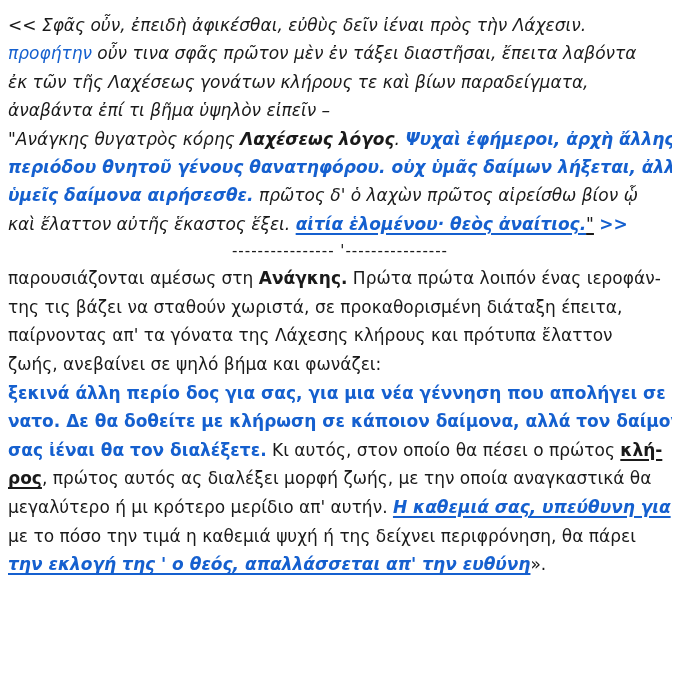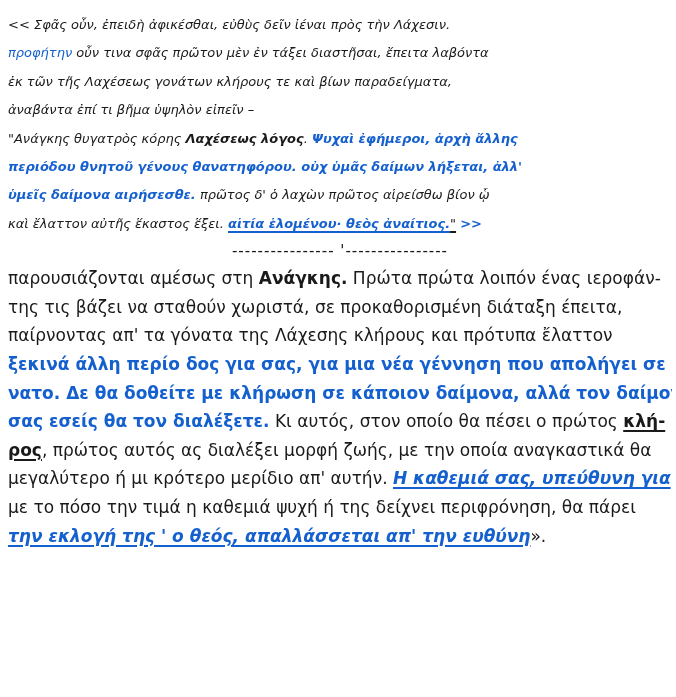--- a/index.html
+++ b/index.html
@@ -13,21 +13,21 @@
     overflow: hidden;
     font-family: "DejaVu Sans", "Liberation Sans", sans-serif;
     color: #1a1a1a;
   }
   .document {
     padding: 11px 4px 0 8px;
   }
   .section { display: block; }
   .section.ancient {
     font-style: italic;
-    font-size: 13px;
+    font-size: 17px;
     line-height: 28.4px;
   }
   .section.modern {
     font-style: normal;
     font-size: 17px;
     line-height: 28.6px;
   }
   .section.divider-sec {
     font-style: normal;
     font-size: 15px;
@@ -65,21 +65,22 @@
       <div class="line"><span class="st-blue st-bold">ὑμεῖς δαίμονα αιρήσεσθε.</span><span class=""> πρῶτος δ' ὁ λαχὼν πρῶτος αἱρείσθω βίον ᾧ</span></div>
       <div class="line"><span class="">καὶ ἔλαττον αὐτῆς ἕκαστος ἕξει. </span><span class="st-blue st-bold st-underline">αἰτία ἑλομένου· θεὸς ἀναίτιος.</span><span class="st-underline">"</span><span class=""> </span><span class="st-blue st-bold">&gt;&gt;</span></div>
     </div>
     <div class="section divider-sec">
       <div class="line center"><span class="">---------------- '----------------</span></div>
     </div>
     <div class="section modern">
       <div class="line"><span class="">παρουσιάζονται αμέσως στη </span><span class="st-bold">Ανάγκης.</span><span class=""> Πρώτα πρώτα λοιπόν ένας ιεροφάν-</span></div>
       <div class="line"><span class="">της τις βάζει να σταθούν χωριστά, σε προκαθορισμένη  διάταξη έπειτα,</span></div>
       <div class="line"><span class="">παίρνοντας απ' τα γόνατα της Λάχεσης κλήρους και πρότυπα ἔλαττον</span></div>
+      <div class="line"><span class="">ζωής, ανεβαίνει σε ψηλό βήμα και φωνάζει:</span></div>
       <div class="line"><span class="st-blue st-bold">ξεκινά άλλη περίο δος για σας, για μια νέα γέννηση  που απολήγει σε θά</span></div>
       <div class="line"><span class="st-blue st-bold">νατο. Δε θα δοθείτε με κλήρωση σε κάποιον δαίμονα, αλλά τον δαίμονά</span></div>
-      <div class="line"><span class="st-blue st-bold">σας εσείς θα τον διαλέξετε.</span><span class="">  Κι αυτός, στον οποίο θα πέσει ο πρώτος </span><span class="st-bold st-underline">κλή-</span></div>
+      <div class="line"><span class="st-blue st-bold">σας ἰέναι θα τον διαλέξετε.</span><span class="">  Κι αυτός, στον οποίο θα πέσει ο πρώτος </span><span class="st-bold st-underline">κλή-</span></div>
       <div class="line"><span class="st-bold st-underline">ρος</span><span class="">, πρώτος αυτός ας διαλέξει  μορφή ζωής, με την οποία αναγκαστικά  θα</span></div>
       <div class="line"><span class="">μεγαλύτερο ή μι κρότερο μερίδιο  απ' αυτήν. </span><span class="st-blue st-bold st-italic st-underline">Η καθεμιά σας, υπεύθυνη για</span></div>
       <div class="line"><span class="">με το πόσο την τιμά η καθεμιά ψυχή ή της δείχνει περιφρόνηση,  θα πάρει</span></div>
       <div class="line"><span class="st-blue st-bold st-italic st-underline">την εκλογή της ' ο θεός, απαλλάσσεται απ' την ευθύνη</span><span class="">».</span></div>
     </div>
   </div>
 
 </body></html>

